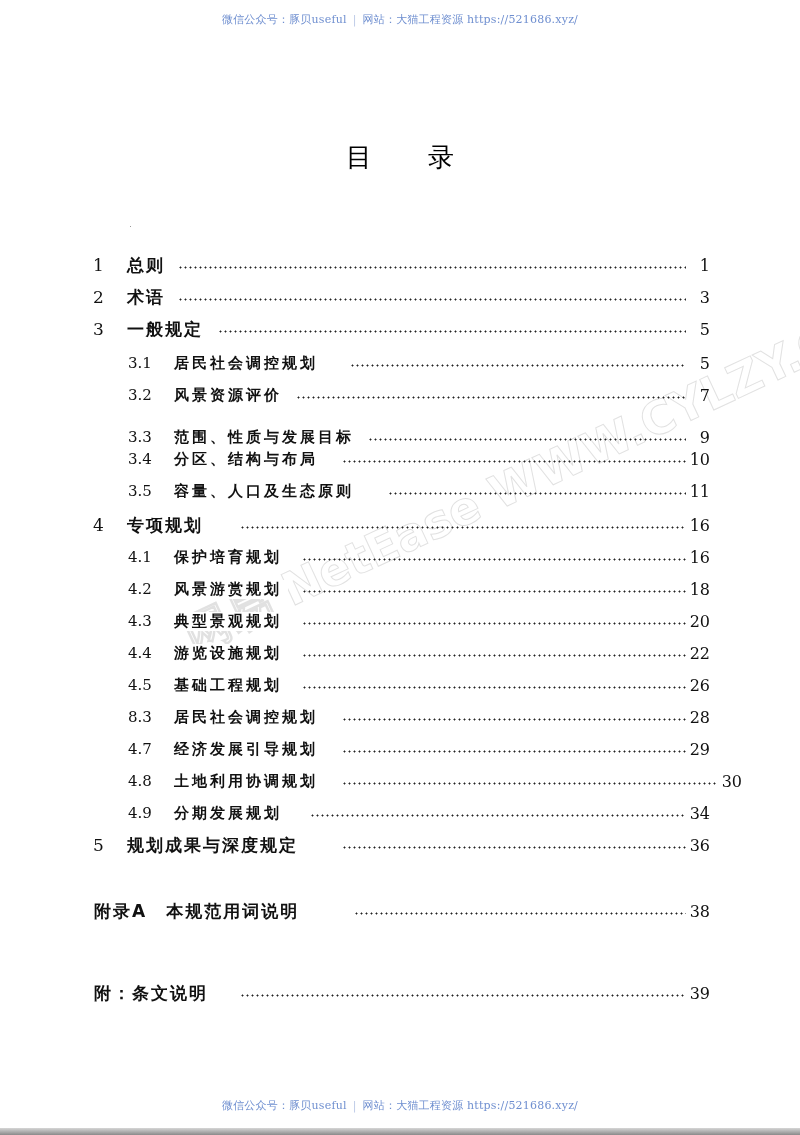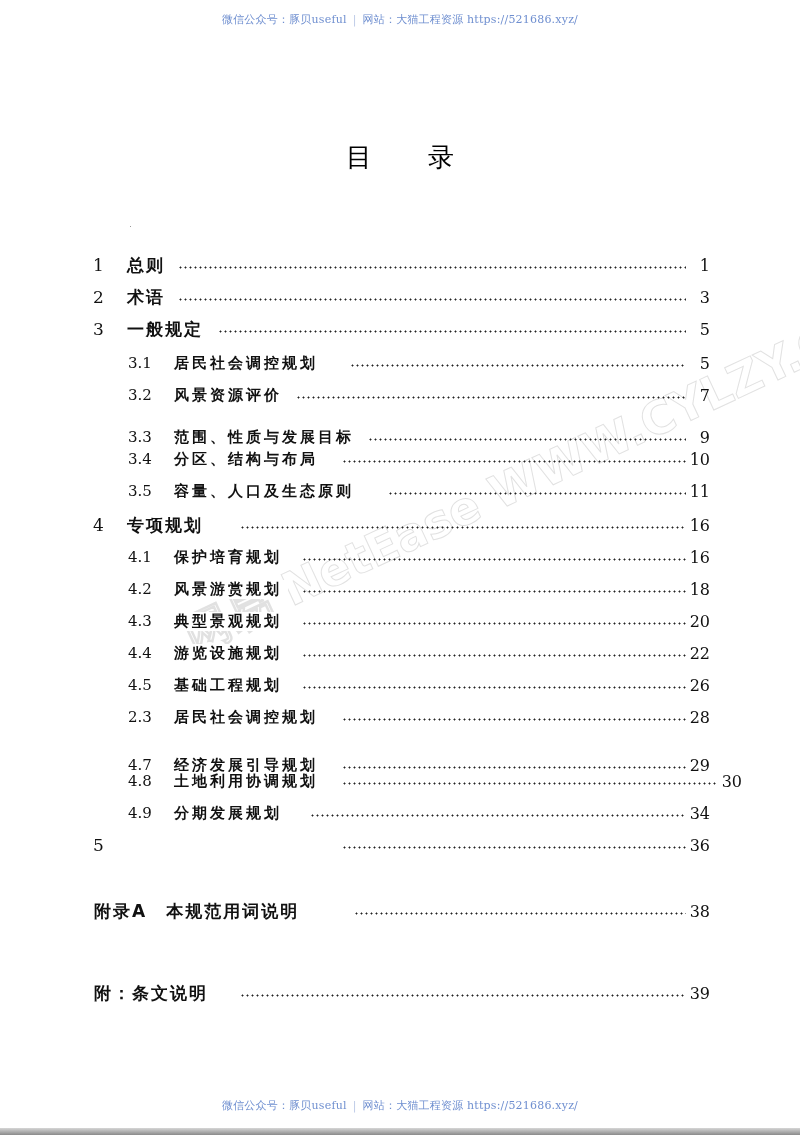--- a/index.html
+++ b/index.html
@@ -217,46 +217,47 @@
       <span class="toc-label">游览设施规划</span>
       <span class="toc-page">22</span>
     </div>
     <div class="toc-row sub" style="top: 672px;">
       <span class="toc-num">4.5</span>
       <span class="leader" style="left: 302px;"></span>
       <span class="toc-label">基础工程规划</span>
       <span class="toc-page">26</span>
     </div>
     <div class="toc-row sub" style="top: 704px;">
-      <span class="toc-num">2.3</span>
+      <span class="toc-num">8.3</span>
       <span class="leader" style="left: 342px;"></span>
       <span class="toc-label">居民社会调控规划</span>
       <span class="toc-page">28</span>
     </div>
-    <div class="toc-row sub" style="top: 752px;">
+    <div class="toc-row sub" style="top: 736px;">
       <span class="toc-num">4.7</span>
       <span class="leader" style="left: 342px;"></span>
       <span class="toc-label">经济发展引导规划</span>
       <span class="toc-page">29</span>
     </div>
     <div class="toc-row sub" style="top: 768px; padding-left: 32px;">
       <span class="toc-num">4.8</span>
       <span class="leader" style="left: 342px;"></span>
       <span class="toc-label">土地利用协调规划</span>
       <span class="toc-page">30</span>
     </div>
     <div class="toc-row sub" style="top: 800px; text-decoration: underline;">
       <span class="toc-num">4.9</span>
       <span class="leader" style="left: 310px;"></span>
       <span class="toc-label">分期发展规划</span>
       <span class="toc-page">34</span>
     </div>
     <div class="toc-row main" style="top: 832px;">
       <span class="toc-num">5</span>
       <span class="leader" style="left: 342px;"></span>
+      <span class="toc-label">规划成果与深度规定</span>
       <span class="toc-page">36</span>
     </div>
     <div class="toc-row appendix" style="top: 898px;">
       <span class="leader" style="left: 354px;"></span>
       <span class="toc-label">附录A　本规范用词说明</span>
       <span class="toc-page">38</span>
     </div>
     <div class="toc-row appendix" style="top: 980px;">
       <span class="leader" style="left: 240px;"></span>
       <span class="toc-label">附：条文说明</span>

